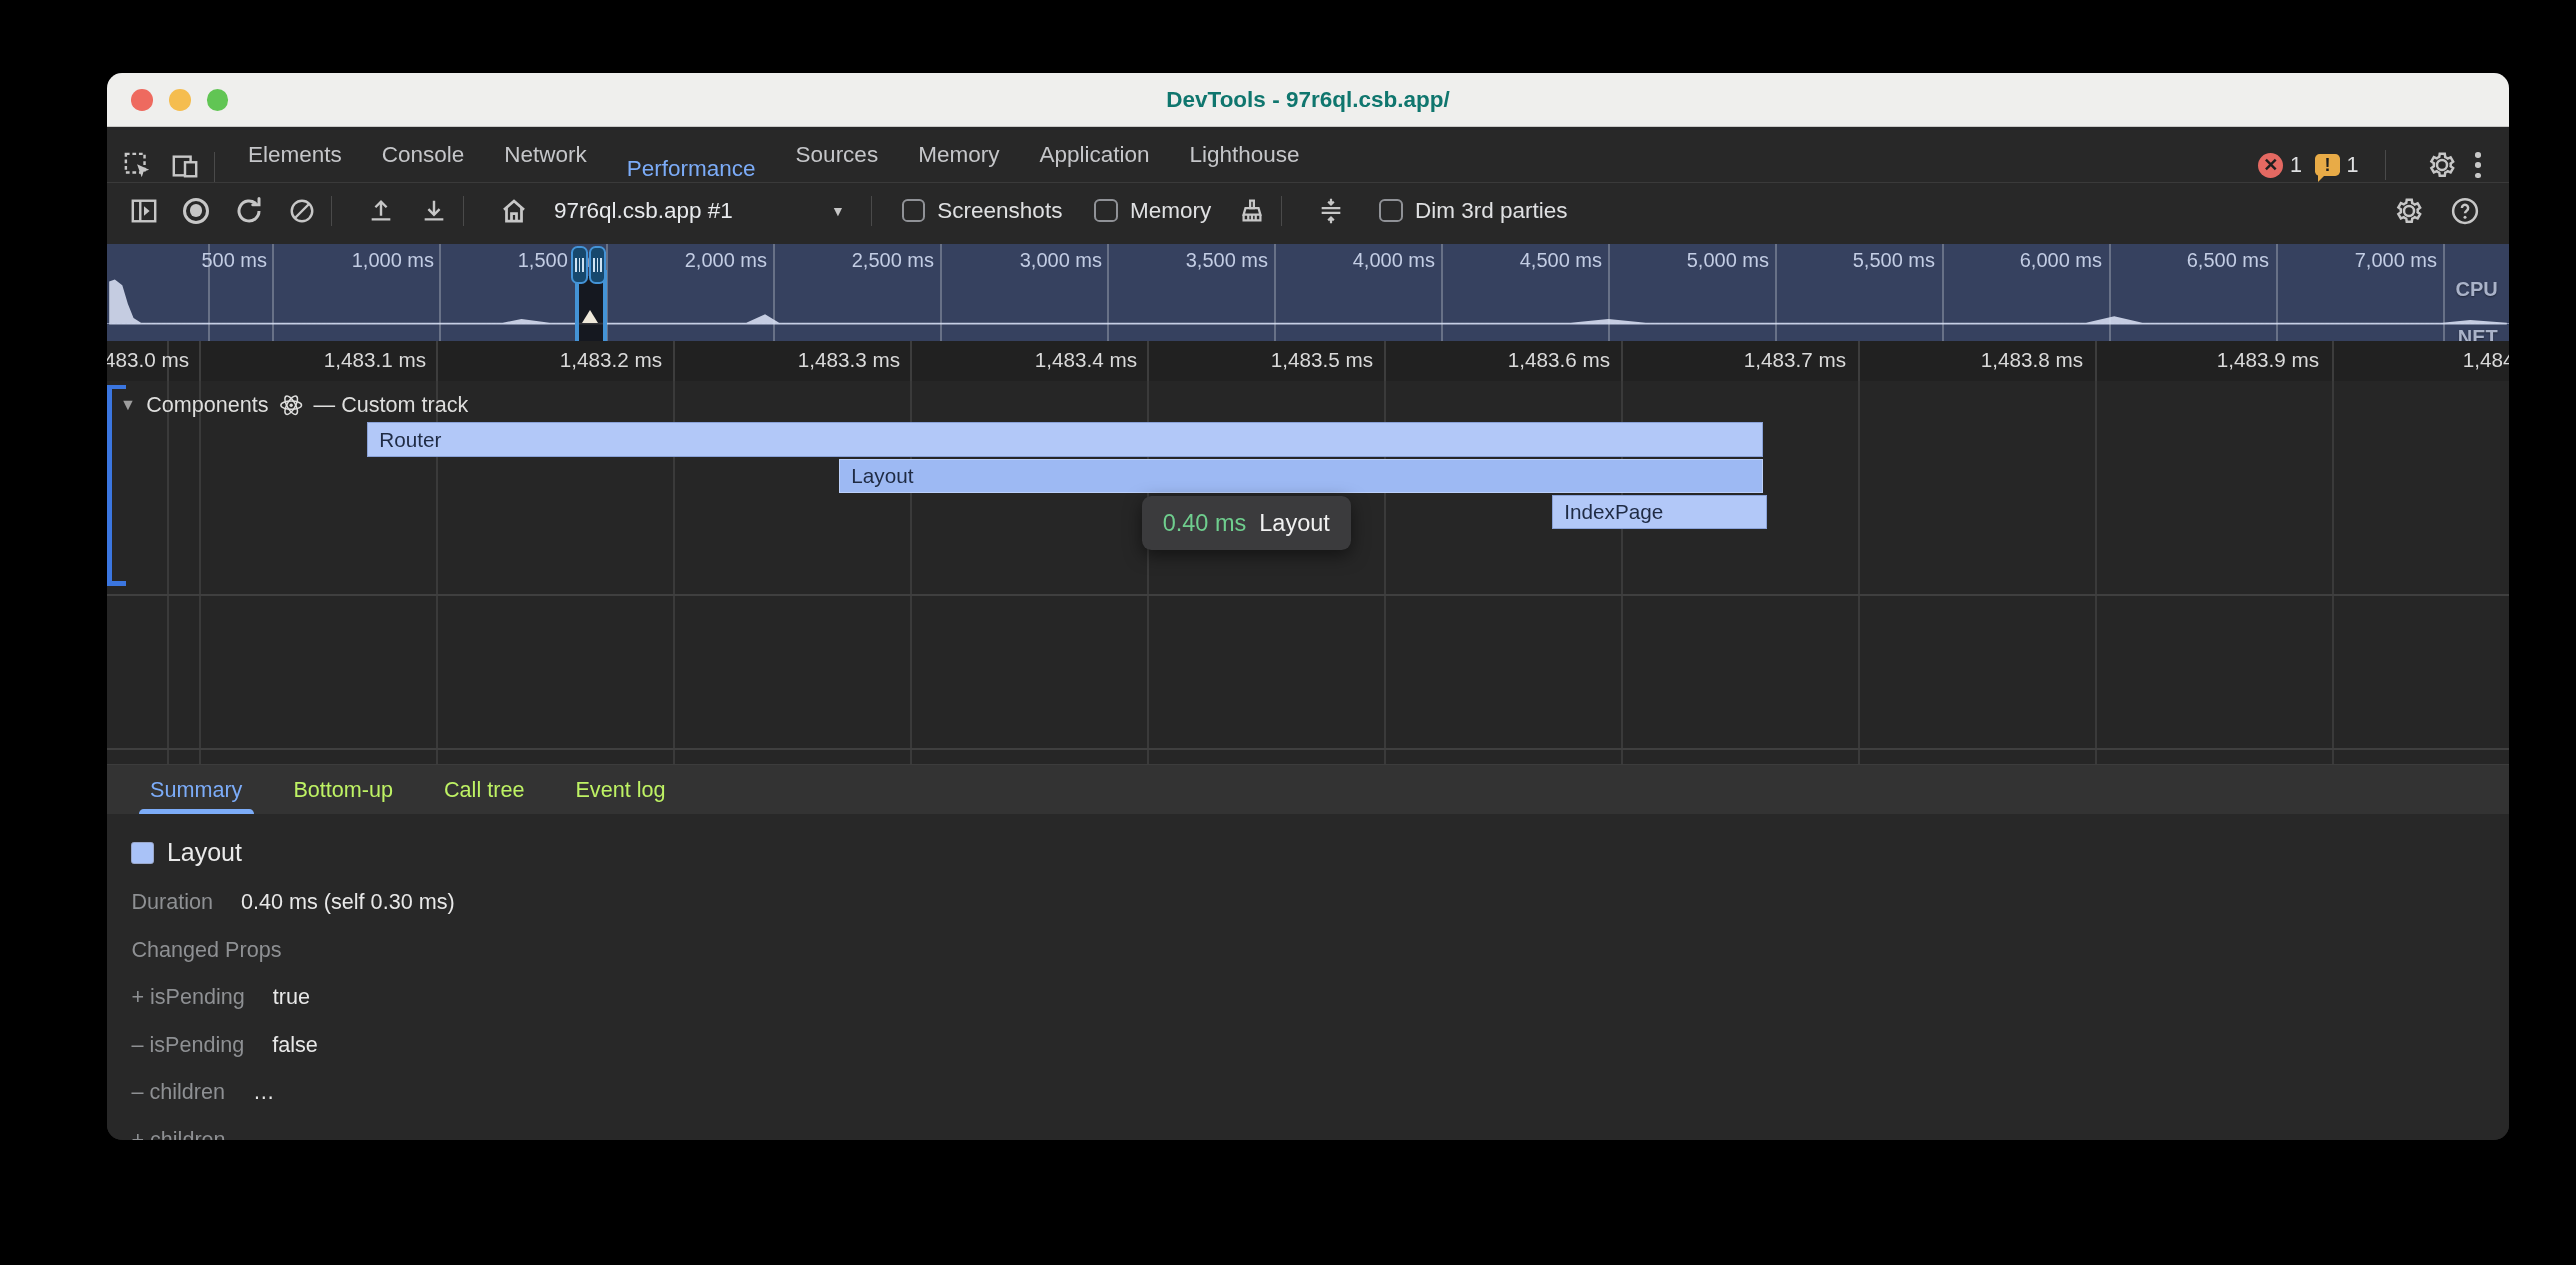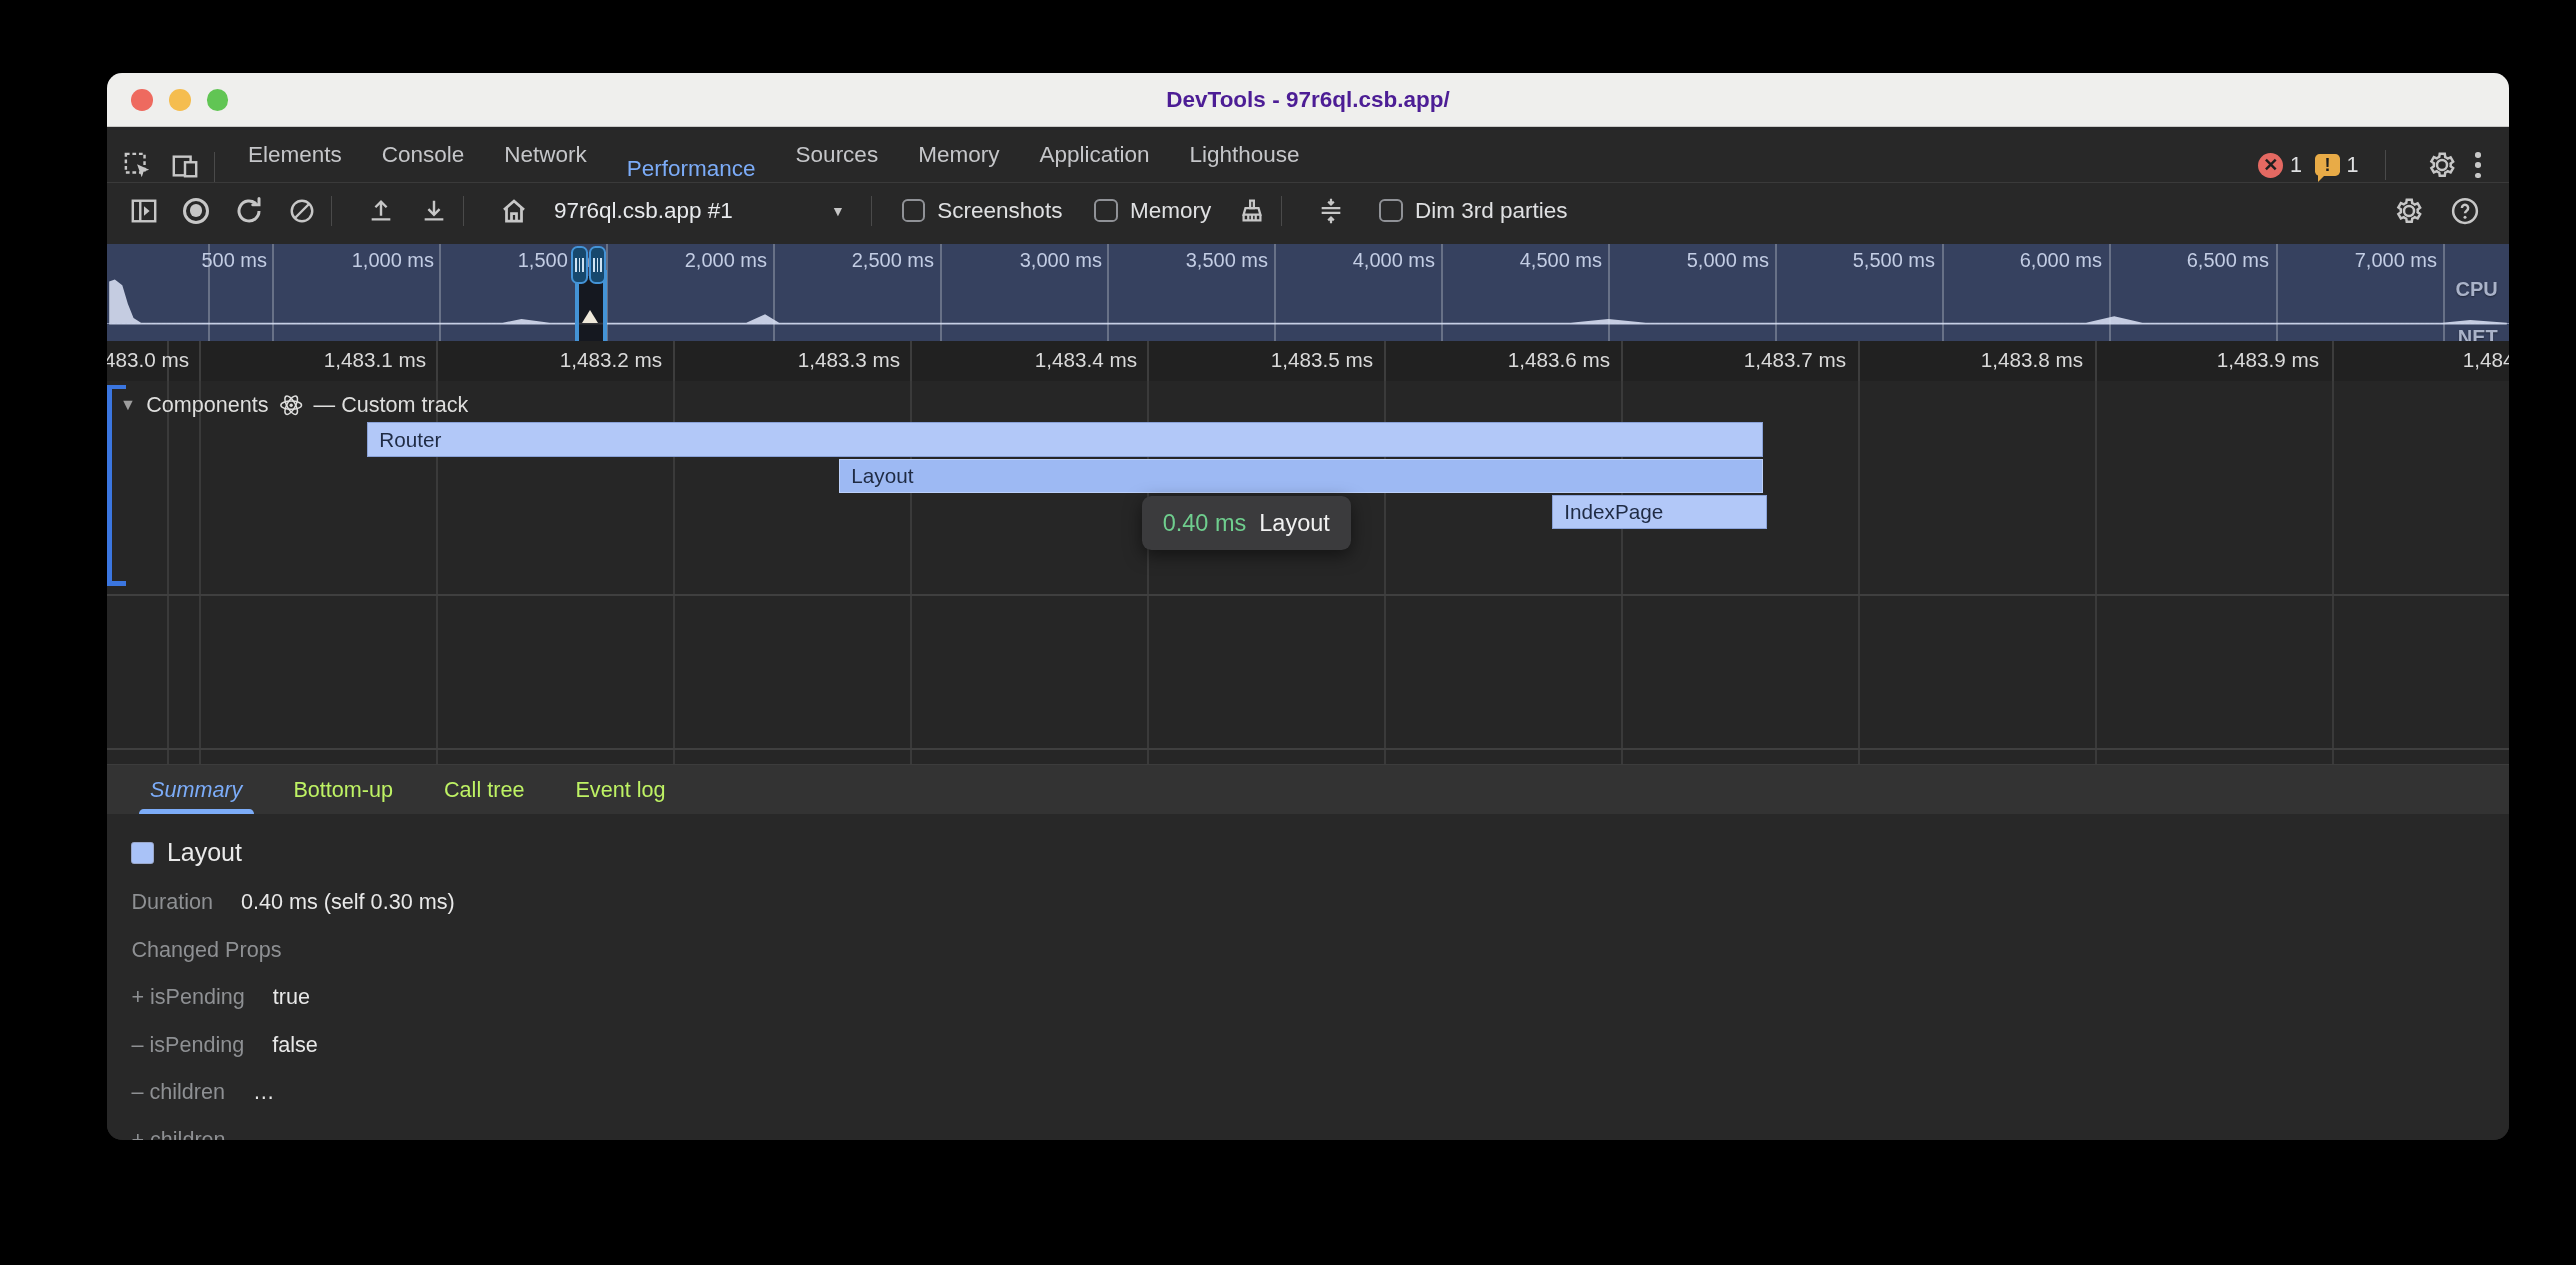--- a/index.html
+++ b/index.html
@@ -7,21 +7,21 @@
   .page { position:relative; width:2576px; height:1265px; background:#000; }
   .window { position:absolute; left:107px; top:73px; width:2402px; height:1067px; background:#282828;
             border-radius:15px; overflow:hidden; box-shadow:0 32px 84px rgba(0,0,0,.65); }
 
   
   .titlebar { position:absolute; left:0; top:0; width:100%; height:54px; background:#efefed; border-bottom:0.9px solid #c9c9c7; }
   .traffic { position:absolute; left:24.4px; top:16px; display:flex; gap:16px; }
   .tl { width:21.6px; height:21.6px; border-radius:50%; }
   .tl.red { background:#ee6a5f; } .tl.yellow { background:#f5bd4f; } .tl.green { background:#61c554; }
   .wtitle { position:absolute; left:0; right:0; top:0; height:54px; line-height:54px; text-align:center;
-            font-size:22.5px; font-weight:700; color:#4c1d95; }
+            font-size:22.5px; font-weight:700; color:#0f766e; }
 
   
   .tabbar { position:absolute; left:0; top:54px; width:100%; height:56px; background:#282828;
             border-bottom:0.9px solid #3a3a3a; display:flex; align-items:flex-end; }
   .tb-icon { width:32px; height:32px; margin-left:15px; display:flex; align-items:center; justify-content:center; color:#c7c7c7; flex:0 0 auto; }
   .vdiv { width:0.9px; height:30px; background:#4a4a4a; margin:0 13px; flex:0 0 auto; }
   .tabs { display:flex; align-items:center; height:100%; }
   .tab { position:relative; height:100%; display:flex; align-items:center; padding:0 20px; font-size:22.5px; color:#c5c6c9; cursor:default; }
   .tab.active { color:#7cacf8;margin-top:28px; }
   .tab.active::after { content:""; position:absolute; left:13px; right:13px; bottom:0; height:4.7px; background:#7cacf8; border-radius:4.7px 4.7px 0 0; }
@@ -82,21 +82,21 @@
   .bar.mid   { background:#9db9f3; border:1.9px solid #bcd0fa; }
   .tooltip { position:absolute; left:1035px; top:115px; height:54px; background:#3b3b3d; border-radius:9.4px;
              box-shadow:0 5.6px 17px rgba(0,0,0,.5); display:flex; align-items:center; gap:13px; padding:0 20.7px;
              font-size:23.5px; color:#f1f1f1; }
   .tt-dur { color:#6fce8e; }
 
   
   .bottomtabs { position:absolute; left:0; top:691px; width:100%; height:50px; background:#333333;
                 border-top:0.9px solid #3c3c3c; display:flex; align-items:center; padding-left:26px; gap:17px; }
   .btab { position:relative; height:100%; display:flex; align-items:center; padding:0 17px; font-size:21.6px; color:#bef264; }
-  .btab.active { color:#7cacf8;font-style:italic; }
+  .btab.active { color:#7cacf8; }
   .btab.active::after { content:""; position:absolute; left:5.6px; right:5.6px; bottom:0; height:4.7px; background:#7cacf8; border-radius:4.7px 4.7px 0 0; }
 
   
   .summary { position:absolute; left:0; top:741px; width:100%; height:327px; background:#282828; padding:24.4px 0 0 24.4px; }
   .sum-title { display:flex; align-items:center; gap:13px; font-size:25px; color:#eaeaea; margin-bottom:17px; }
   .swatch { width:22.5px; height:22.5px; background:#a9c2f7; border:0.9px solid #9aa7c9; border-radius:2.8px; }
   .srow { display:flex; align-items:baseline; margin-top:21.6px; font-size:21.6px; }
   .srow .lbl { color:#8e9093; }
   .srow .val { color:#e8e8e8; margin-left:28px; }
 

